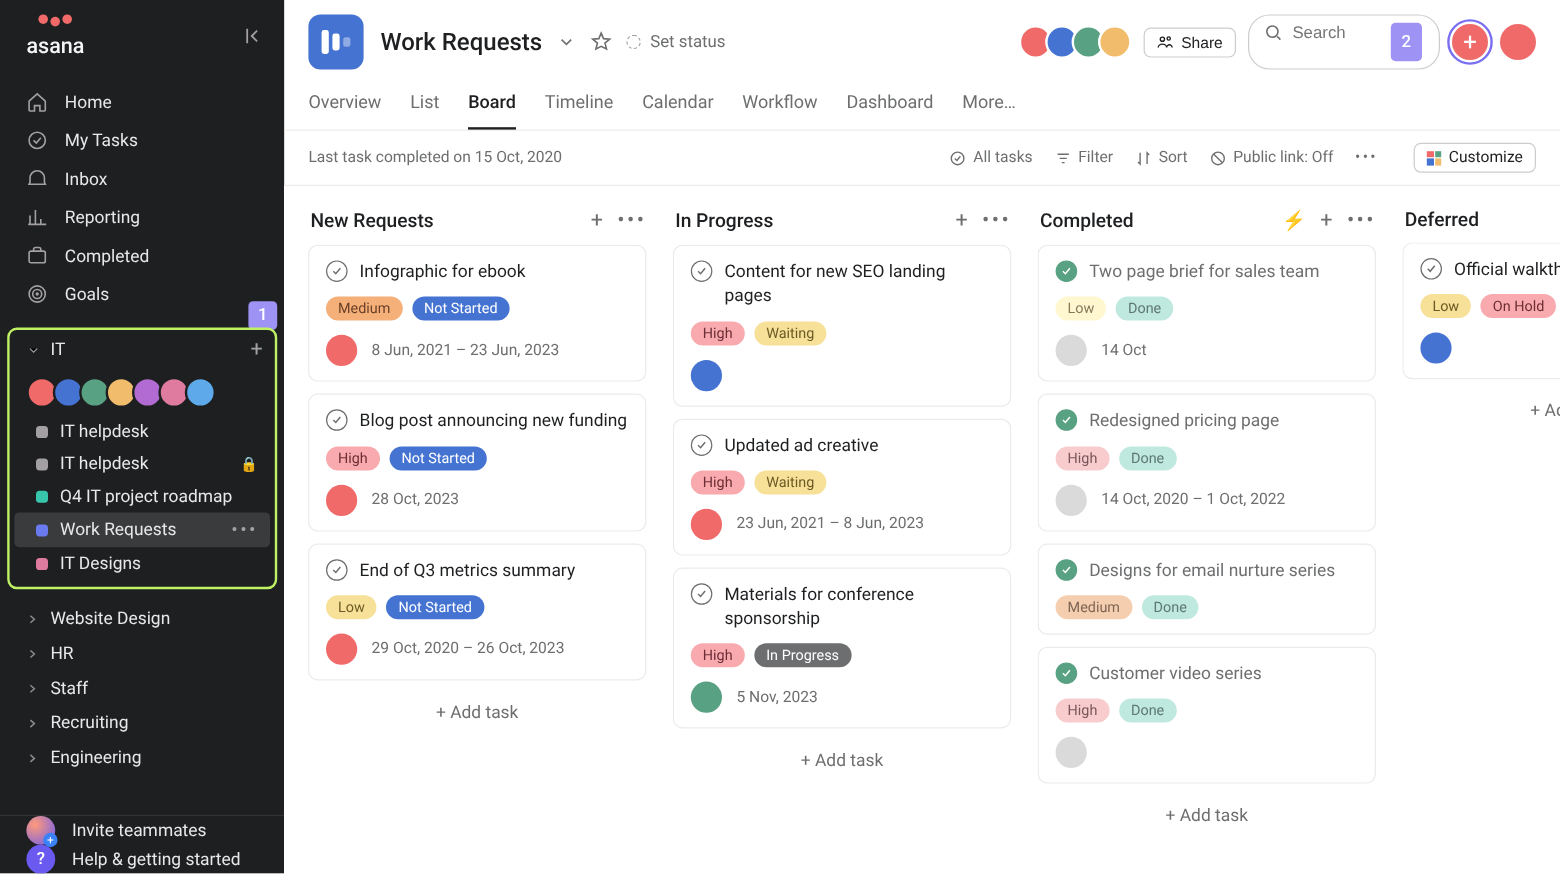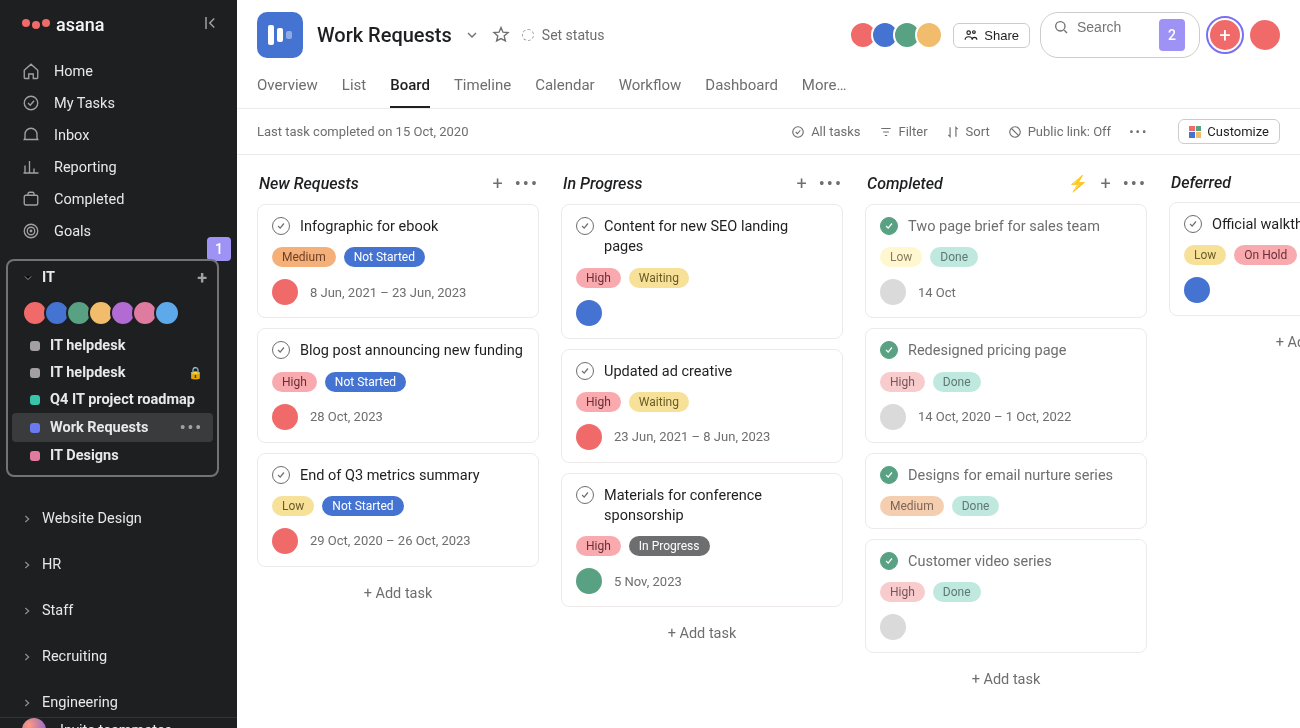--- a/index.html
+++ b/index.html
@@ -2,53 +2,53 @@
 <html><head>
 <meta charset="utf-8">
 <style>
   * { box-sizing: border-box; margin: 0; padding: 0; }
   html, body { height: 100%; font-family: -apple-system, BlinkMacSystemFont, "Segoe UI", Roboto, Helvetica, Arial, sans-serif; font-size: 14px; color: #1e1f21; }
   body { display: flex; overflow: hidden; background: #fff; }
 
   
   .sidebar { width: 237px; background: #1e1f21; color: #d6d6d6; display: flex; flex-direction: column; flex-shrink: 0; height: 100vh; }
   .sidebar-top { display: flex; align-items: center; justify-content: space-between; padding: 14px 16px 12px 22px; }
-  .logo { display: flex; align-items: center; gap: 6px; font-weight: 500; color: #f5f5f5; font-size: 18px; }
+  .logo { display: flex; align-items: center; gap: 6px; font-weight: 500; color: #f5f5f5; font-size: 18px; flex-direction: column; }
   .logo-mark { display: flex; gap: 2px; }
   .logo-mark span { width: 8px; height: 8px; border-radius: 50%; background: #f06a6a; }
   .logo-mark span:nth-child(1){ transform: translateY(-2px);}
   .logo-mark span:nth-child(3){ transform: translateY(-2px);}
   .collapse-icon svg { stroke: #a2a0a2; }
 
   .sidebar-nav { padding: 8px 0; }
   .nav-item { display: flex; align-items: center; gap: 14px; padding: 7px 22px; color: #e8e8e8; cursor: pointer; font-size: 14.5px; }
   .nav-item svg, .nav-item .icon-glyph { stroke: #a2a0a2; fill: none; }
 
-  .highlight-box-1 { border: 2px solid #737373; border-radius: 8px; margin: 4px 18px 10px 6px; padding-bottom: 6px; position: relative; font-weight: bold; }
+  .highlight-box-1 { border: 2px solid #bef264; border-radius: 8px; margin: 4px 6px 10px 6px; padding-bottom: 6px; position: relative; }
   .hl-badge { position: absolute; top: -18px; right: 6px; width: 24px; height: 24px; background: #9e93f5; color: #fff; border-radius: 4px; font-size: 14px; display: flex; align-items: center; justify-content: center; font-weight: 500;}
   .hl-badge-2 { width: 26px; height: 32px; }
 
   .section-header { display: flex; align-items: center; justify-content: space-between; padding: 6px 10px 6px 14px; color: #e8e8e8; cursor: pointer; font-size: 14.5px;}
   .section-header .chev-title { display: flex; align-items: center; gap: 8px; }
   .section-header svg { stroke: #a2a0a2; }
   .plus-mini { color: #a2a0a2; font-size: 18px; }
 
   .team-avatars { display: flex; padding: 6px 14px 6px 14px; gap: 0px; }
   .team-avatars .av { width: 26px; height: 26px; border-radius: 50%; border: 2px solid #1e1f21; margin-left: -4px; }
   .team-avatars .av:first-child { margin-left: 0; }
 
   .proj-item { display: flex; align-items: center; justify-content: space-between; padding: 5px 10px 5px 18px; color: #e8e8e8; font-size: 14.5px; cursor: pointer; border-radius: 4px; margin: 0 4px;}
   .proj-item .pi-left { display: flex; align-items: center; gap: 10px; }
   .proj-dot { width: 10px; height: 10px; border-radius: 3px; }
   .proj-item.active { background: #3a3b3d; }
   .proj-item .kebab { color: #a2a0a2; font-size: 16px; letter-spacing: 2px; visibility: hidden;}
   .proj-item.active .kebab { visibility: visible; }
   .lock-mini { color: #8d8d8d; font-size: 12px; }
 
-  .team-item { display: flex; align-items: center; gap: 10px; padding: 6px 22px; color: #e8e8e8; font-size: 14.5px; cursor: pointer; margin-top: 17px; }
+  .team-item { display: flex; align-items: center; gap: 10px; padding: 6px 22px; color: #e8e8e8; font-size: 14.5px; cursor: pointer; }
   .team-item svg { stroke: #8d8d8d; }
 
   .sidebar-bottom { margin-top: auto; }
   .invite-row, .help-row { display: flex; align-items: center; gap: 14px; padding: 0 22px; color: #e8e8e8; cursor: pointer; font-size: 14.5px;}
   .invite-row { border-top: 1px solid #333; }
   .invite-icon { width: 24px; height: 24px; border-radius: 50%; background: radial-gradient(circle at 30% 30%, #ff9a7a, #6a5af0); position: relative;}
   .invite-icon::after { content: "+"; position: absolute; right:-2px; bottom:-2px; background:#3b82f6; color:#fff; width:12px;height:12px;border-radius:50%; font-size:10px; display:flex;align-items:center;justify-content:center;}
   .help-icon { width: 24px; height: 24px; border-radius: 50%; background: #6a5af0; color: #fff; display: flex; align-items: center; justify-content: center; font-size: 14px; font-weight: 500;}
 
   
@@ -89,21 +89,21 @@
   .cust-icon { width: 12px; height:12px; display:grid; grid-template-columns: 1fr 1fr; grid-template-rows: 1fr 1fr; gap: 1px;}
   .cust-icon span:nth-child(1){background:#f06a6a;}
   .cust-icon span:nth-child(2){background:#58a182;}
   .cust-icon span:nth-child(3){background:#4573d1;}
   .cust-icon span:nth-child(4){background:#f1bd6c;}
 
   
   .board { flex: 1; overflow-x: auto; overflow-y: hidden; display: flex; gap: 20px; padding: 18px 0 0 20px; background: #fff; }
   .column { width: 284px; flex-shrink: 0; display: flex; flex-direction: column; min-height: 0; }
   .col-head { display: flex; align-items: center; justify-content: space-between; padding: 0 2px 10px 2px; }
-  .col-title { font-size: 16px; font-weight: 500; color: #1e1f21; font-style: italic; }
+  .col-title { font-size: 16px; font-weight: 500; color: #1e1f21; }
   .col-actions { display: flex; align-items: center; gap: 12px; color: #6d6e6f; }
   .col-actions .plus, .col-actions .kebab { cursor: pointer; font-size: 18px; }
   .bolt { color: #f1bd6c; font-size: 16px; }
 
   .col-body { overflow-y: auto; padding-right: 2px; padding-bottom: 20px;}
   .card { background: #fff; border: 1px solid #edeae9; border-radius: 8px; padding: 12px 14px; margin-bottom: 10px; cursor: pointer; box-shadow: 0 0 0 rgba(0,0,0,0); }
   .card-title-row { display: flex; align-items: flex-start; gap: 10px; }
   .check-icon { width: 18px; height: 18px; flex-shrink:0; border-radius: 50%; border: 1.5px solid #6d6e6f; color:#6d6e6f; display: flex; align-items: center; justify-content: center; }
   .check-icon svg { stroke: #6d6e6f; }
   .check-icon.done { border-color: #58a182; background: #58a182; }

